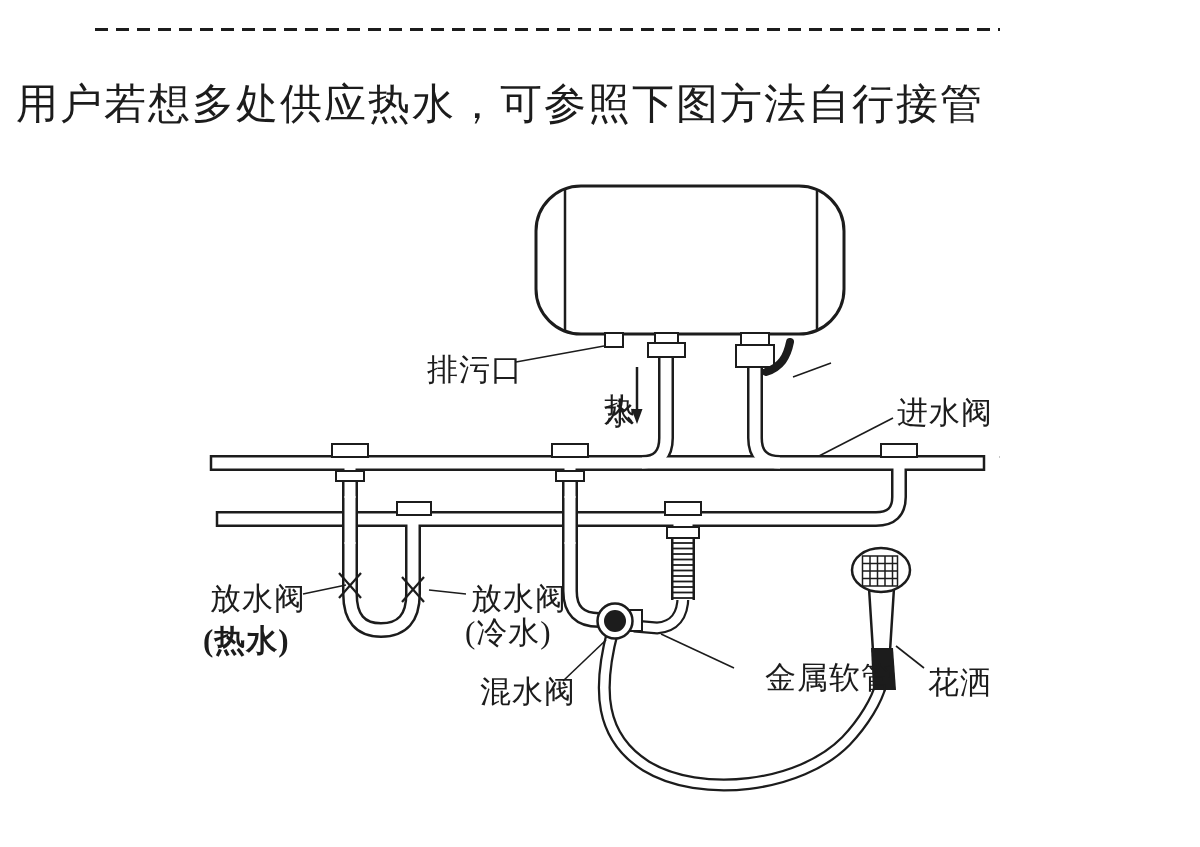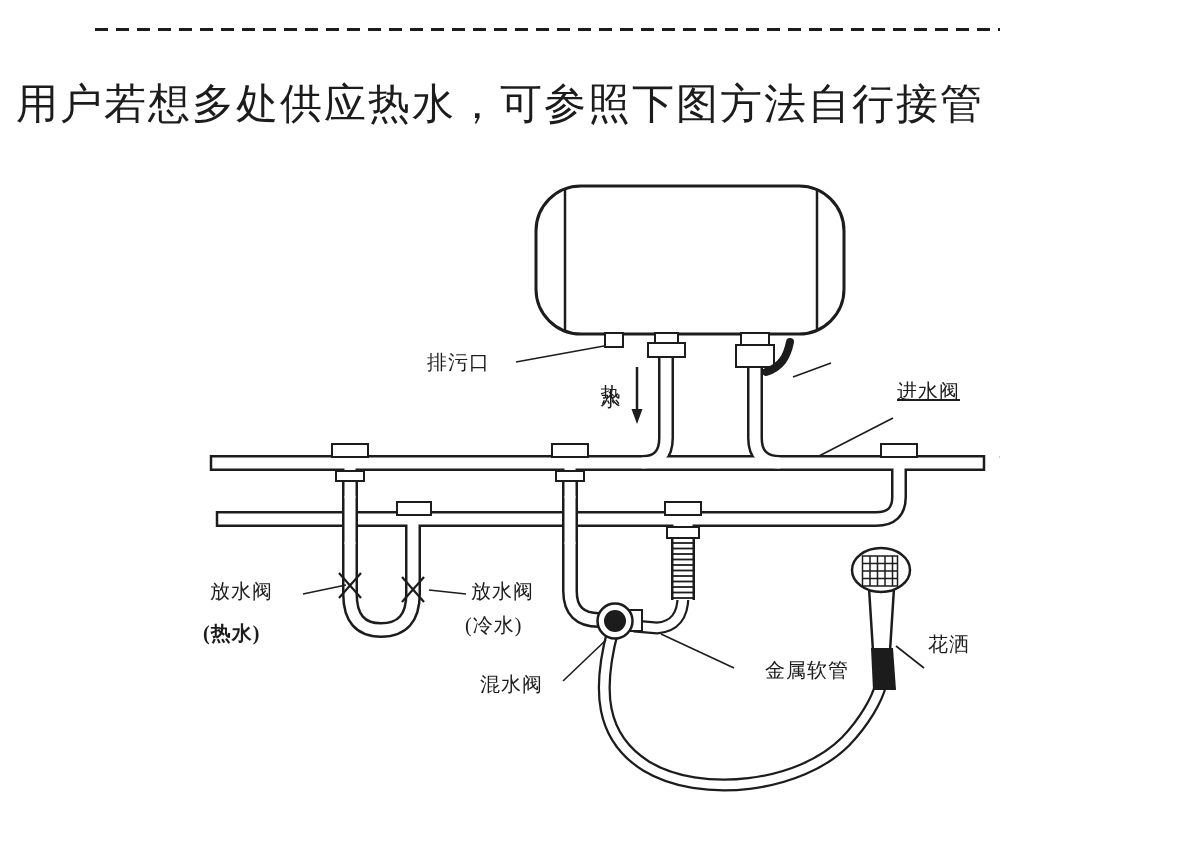--- a/index.html
+++ b/index.html
@@ -10,21 +10,21 @@
     font-family:"Liberation Serif","DejaVu Serif",serif;
   }
   .dash-line {
     position:absolute; left:95px; top:28px; width:1012px; height:3px;
     background:repeating-linear-gradient(90deg,#1c1c1c 0 13px,transparent 13px 21px);
   }
   .title {
     position:absolute; left:0; top:76px; width:100%; text-align:center;
     font-size:42px; letter-spacing:2px; white-space:nowrap;
   }
-  .lbl { position:absolute; font-size:20px; white-space:nowrap; letter-spacing:1px; }
+  .lbl { position:absolute; font-size:31px; white-space:nowrap; letter-spacing:1px; }
   .lbl.vertical { writing-mode:vertical-rl; letter-spacing:4px; }
   svg.diagram { position:absolute; left:0; top:0; }
 </style>
 </head>
 <body>
 
 <div class="canvas">
 
   <div class="dash-line"></div>
 
@@ -140,23 +140,23 @@
     <g>
       <line x1="637" y1="367" x2="637" y2="411" stroke="#1c1c1c" stroke-width="2.5"></line>
       <path d="M 637 424 L 631.5 409 L 642.5 409 Z" fill="#1c1c1c"></path>
       <line x1="1035" y1="457" x2="1008" y2="457" stroke="#1c1c1c" stroke-width="2.5"></line>
       <path d="M 999 457 L 1013 451.5 L 1013 462.5 Z" fill="#1c1c1c"></path>
     </g>
   </svg>
 
   <div class="lbl" style="left:427px; top:349px;">排污口</div>
   <div class="lbl vertical" style="left:598px; top:369px;">热水</div>
-  <div class="lbl" style="left:897px; top:378px;text-decoration:underline;">进水阀</div>
+  <div class="lbl" style="left:897px; top:392px;">进水阀</div>
   <div class="lbl" style="left:1004px; top:465px;margin-top:40px;">冷水</div>
   <div class="lbl" style="left:210px; top:578px;">放水阀</div>
   <div class="lbl" style="left:203px; top:620px;font-weight:bold;">(热水)</div>
   <div class="lbl" style="left:471px; top:578px;">放水阀</div>
   <div class="lbl" style="left:465px; top:612px;text-align:center;">(冷水)</div>
   <div class="lbl" style="left:480px; top:671px;">混水阀</div>
   <div class="lbl" style="left:737px; top:657px;margin-left:28px;">金属软管</div>
-  <div class="lbl" style="left:928px; top:631px;">花洒</div>
+  <div class="lbl" style="left:928px; top:662px;">花洒</div>
 
 </div>
 
 </body></html>

